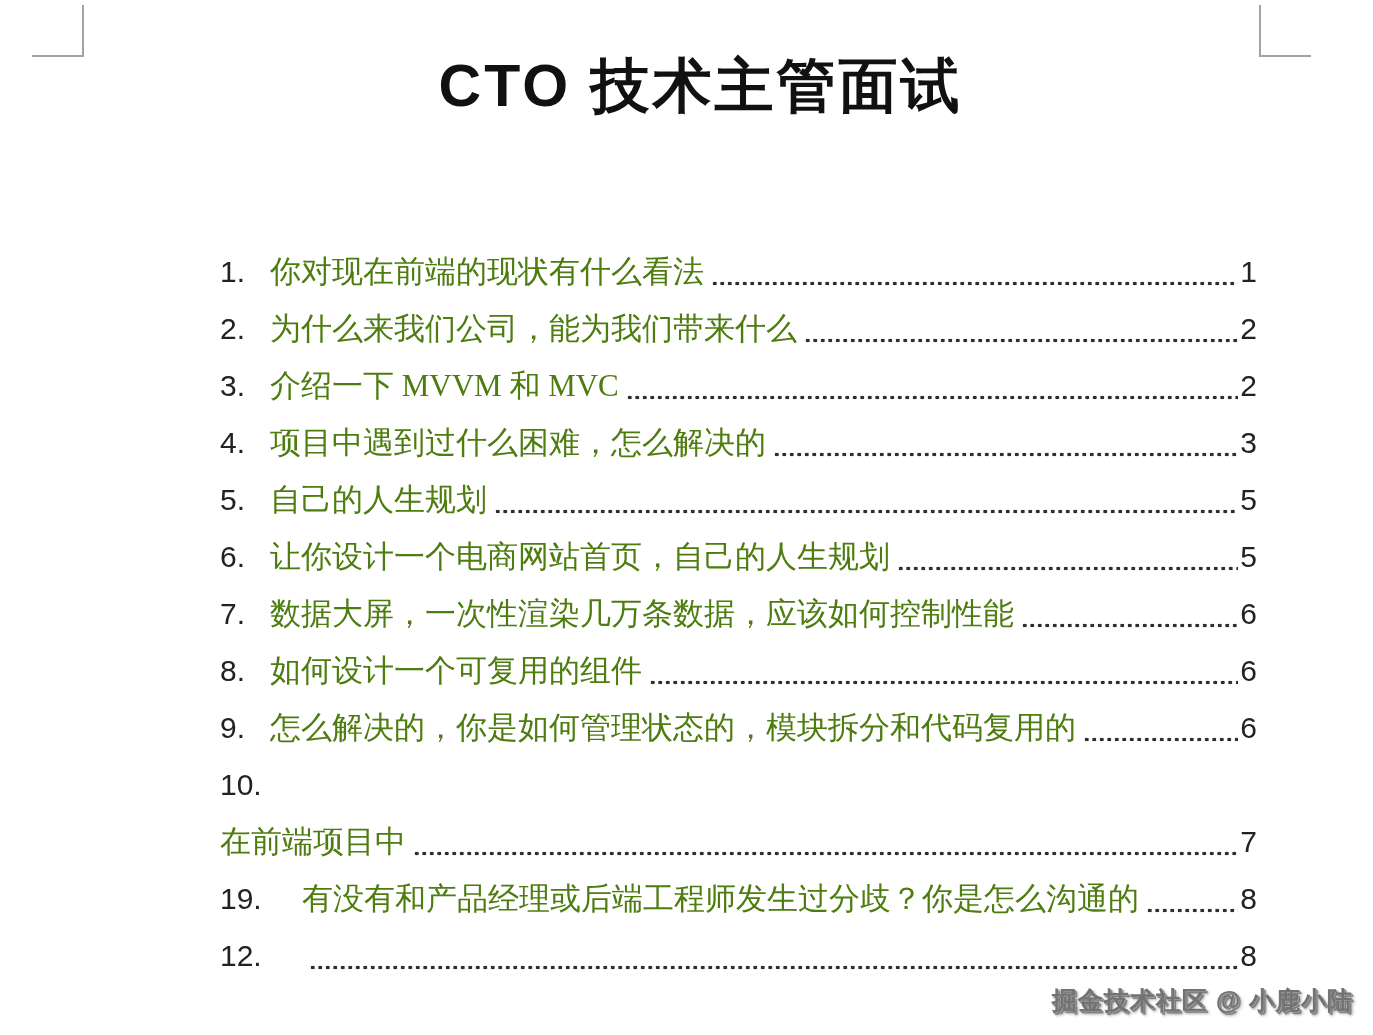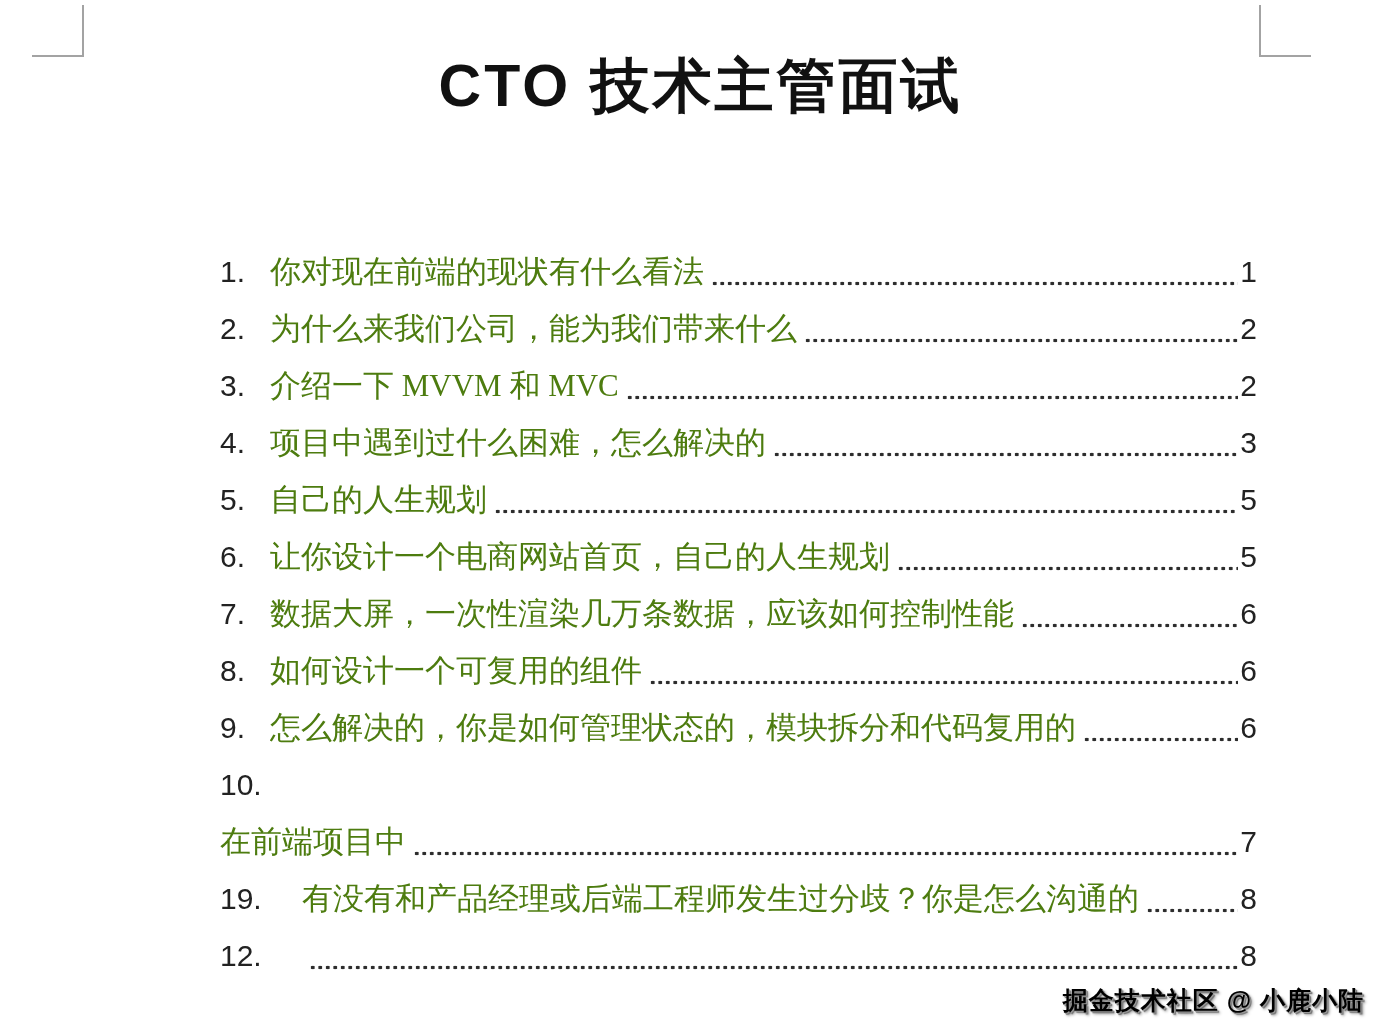--- a/index.html
+++ b/index.html
@@ -78,27 +78,27 @@
   .toc-page {
     flex: none;
     padding-left: 2px;
     font-family: "Liberation Sans", "DejaVu Sans", sans-serif;
     font-size: 30px;
     color: #222222;
   }
 
   .watermark {
     position: absolute;
-    right: 9px;
+    right: 20px;
     bottom: 18px;
     font-family: "Liberation Sans", "DejaVu Sans", sans-serif;
     font-weight: 700;
     font-size: 25px;
     letter-spacing: 1px;
-    color: #000000;
+    color: #737373;
     text-shadow:
       1px 1px 0 #9a9a9a,
       2px 2px 1px #707070,
       3px 3px 3px rgba(0,0,0,0.35);
   }
 </style>
 </head>
 <body>
 
 <div class="page">

